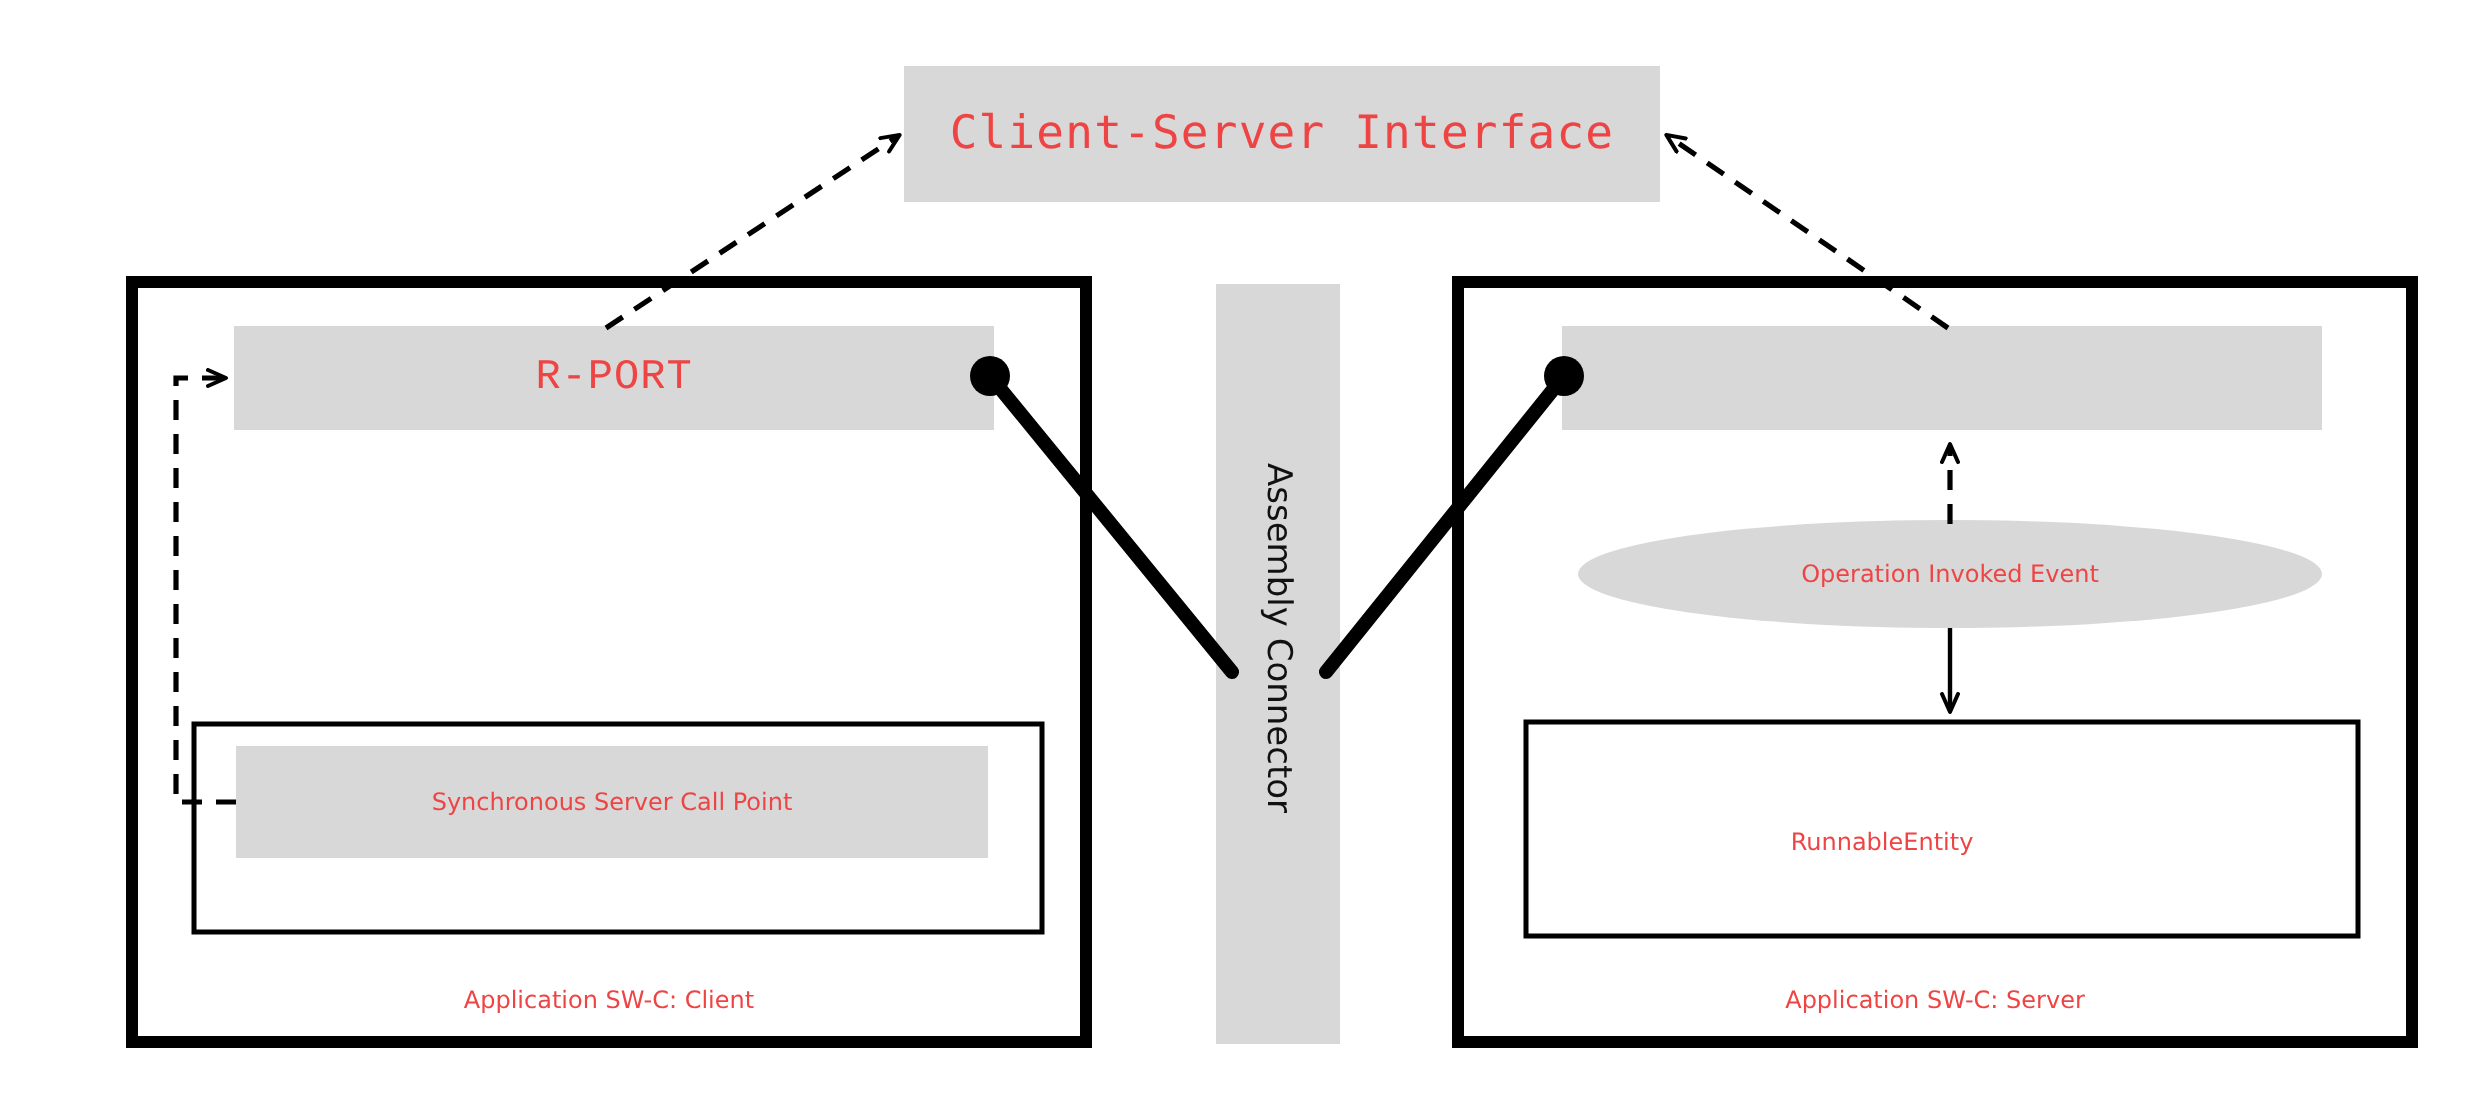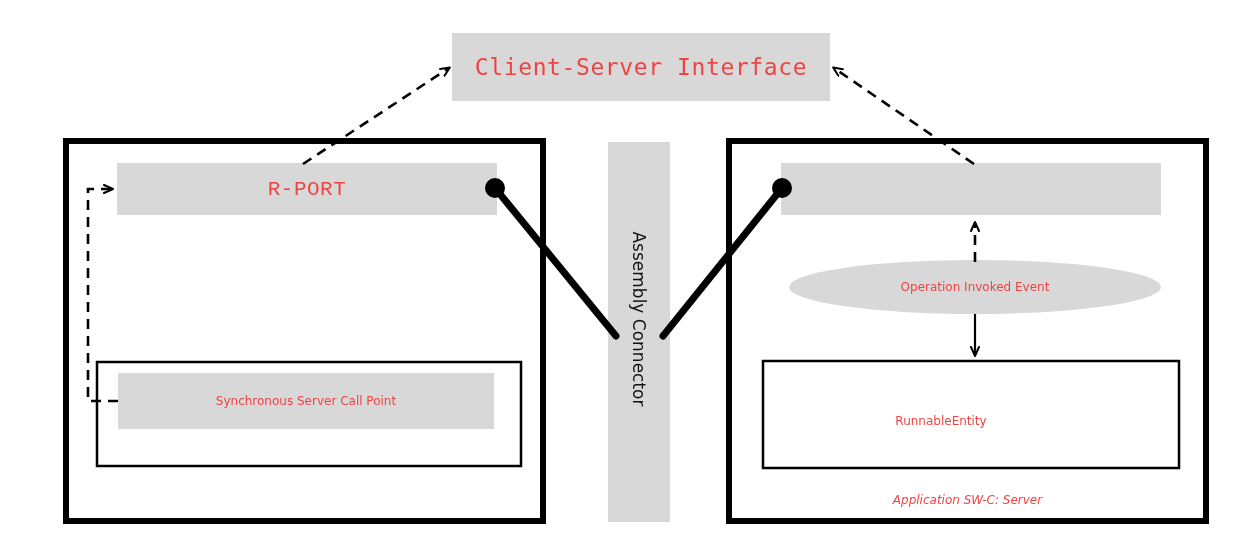--- a/index.html
+++ b/index.html
@@ -117,16 +117,17 @@
 
   <div class="vert-lbl" style="left:559px; top:307px; width:160px; height:24px;">Assembly Connector</div>
 
   <div class="lbl sans" style="left:118px; top:373px; width:376px; height:56px;">Synchronous Server Call Point</div>
 
 
   <div class="lbl sans" style="left:789px; top:273px; width:372px; height:28px;">Operation Invoked Event</div>
 
   <div class="lbl sans" style="left:763px; top:404px; width:356px; height:34px;">RunnableEntity</div>
 
+  <div class="lbl sans" style="left:66px; top:483px; width:477px; height:34px;">Application SW-C: Client</div>
 
-  <div class="lbl sans" style="left:729px; top:483px; width:477px; height:34px;font-style:italic;">Application SW-C: Server</div>
+  <div class="lbl sans" style="left:729px; top:483px; width:477px; height:34px;">Application SW-C: Server</div>
 
 </div>
 
 </body></html>

